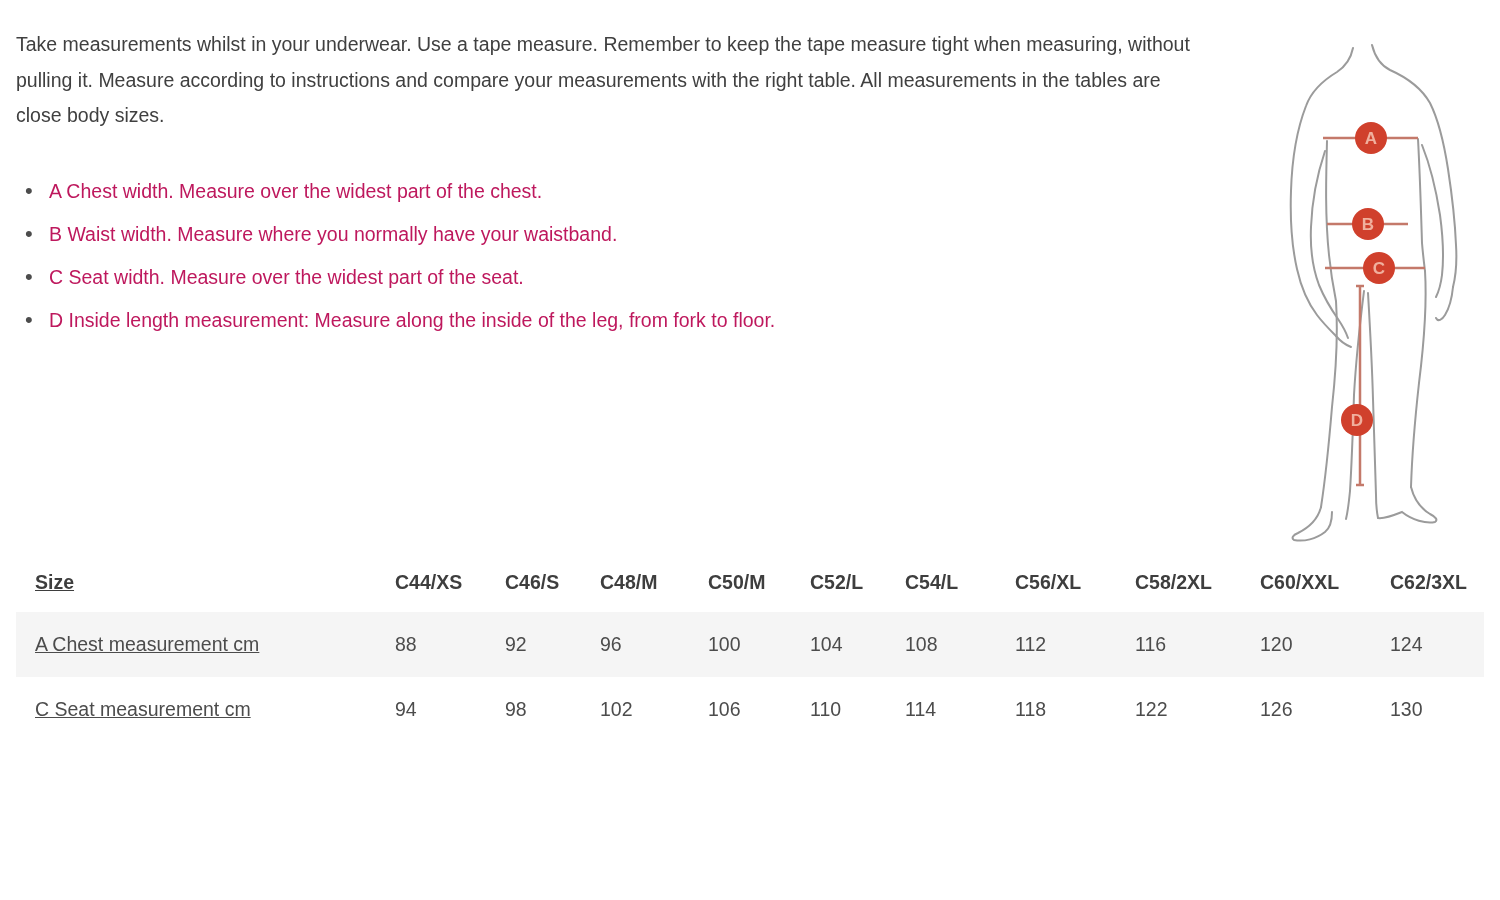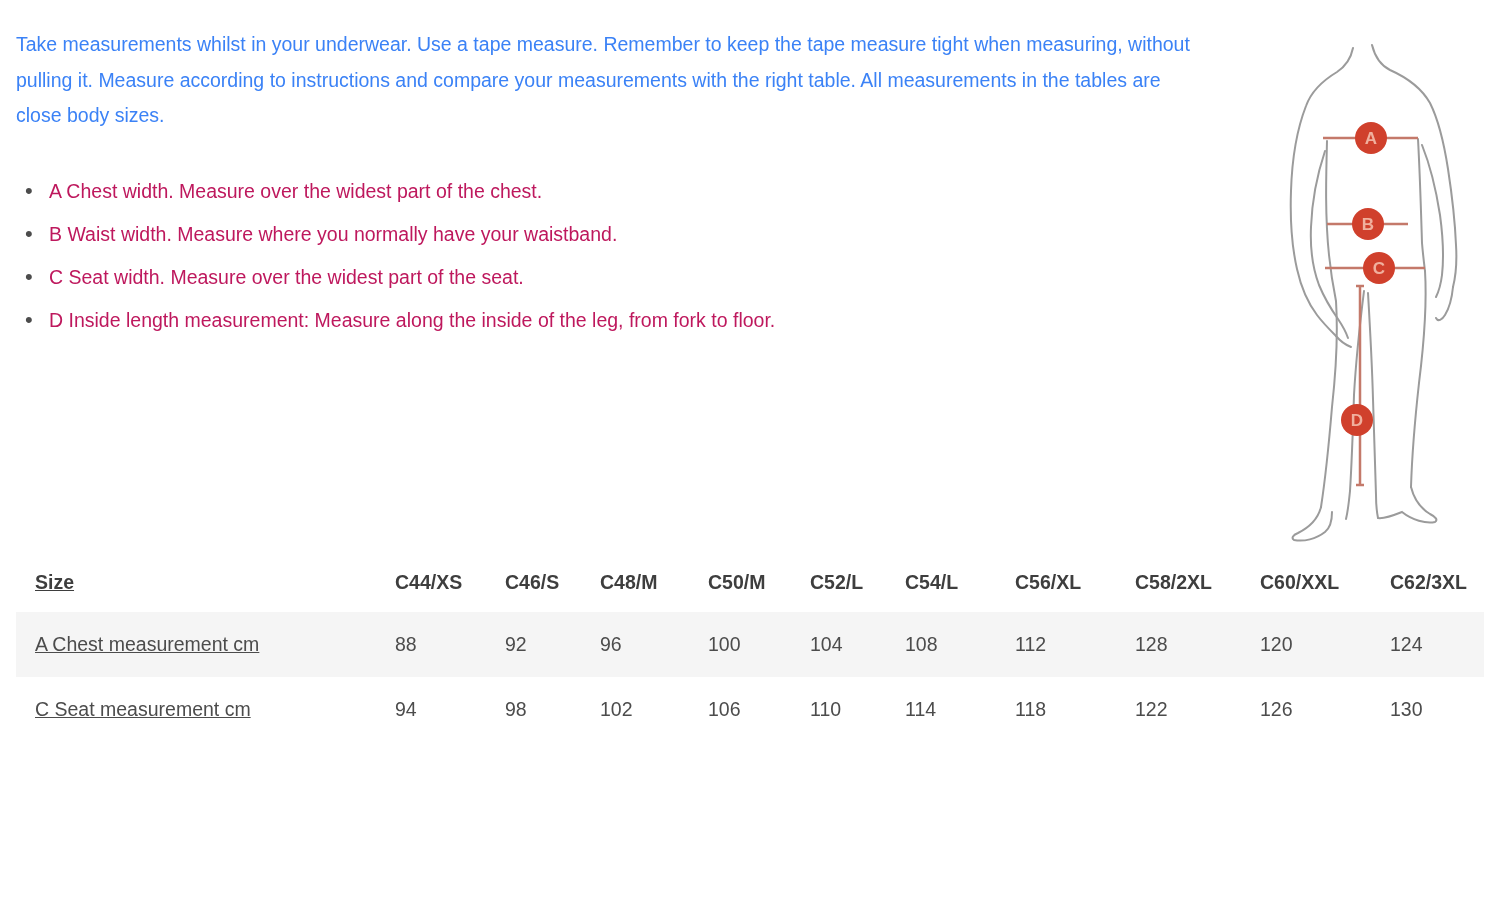--- a/index.html
+++ b/index.html
@@ -8,21 +8,21 @@
     width: 1500px; height: 900px; overflow: hidden;
     font-family: "Liberation Sans", "DejaVu Sans", sans-serif;
     color: #4c4c4c;
   }
   .page { padding: 0 16px; position: relative; width: 100%; height: 100%; }
 
   
   .top { position: relative; height: 552px; }
   .text-col { padding-top: 27px; width: 1210px; }
   .intro {
-    font-size: 19.5px; line-height: 35.5px; color: #3b82f6;
+    font-size: 19.5px; line-height: 35.5px; color: #404040;
     max-width: 1185px; margin-bottom: 44px;
   }
   ul.bullets { list-style: none; }
   ul.bullets li {
     position: relative; padding-left: 33px;
     font-size: 19.5px; line-height: 27px; margin-bottom: 16px; color: #be185d;
   }
   ul.bullets li::before {
     content: "•"; position: absolute; left: 9px; top: -1px;
     font-size: 22px; color: #4c4c4c;
@@ -137,21 +137,21 @@
     <tbody id="table-body">
         <tr>
           <td class="label-cell">A Chest measurement cm</td>
           <td>88</td>
           <td>92</td>
           <td>96</td>
           <td>100</td>
           <td>104</td>
           <td>108</td>
           <td>112</td>
-          <td>128</td>
+          <td>116</td>
           <td>120</td>
           <td>124</td>
         </tr>
         <tr>
           <td class="label-cell">C Seat measurement cm</td>
           <td>94</td>
           <td>98</td>
           <td>102</td>
           <td>106</td>
           <td>110</td>

